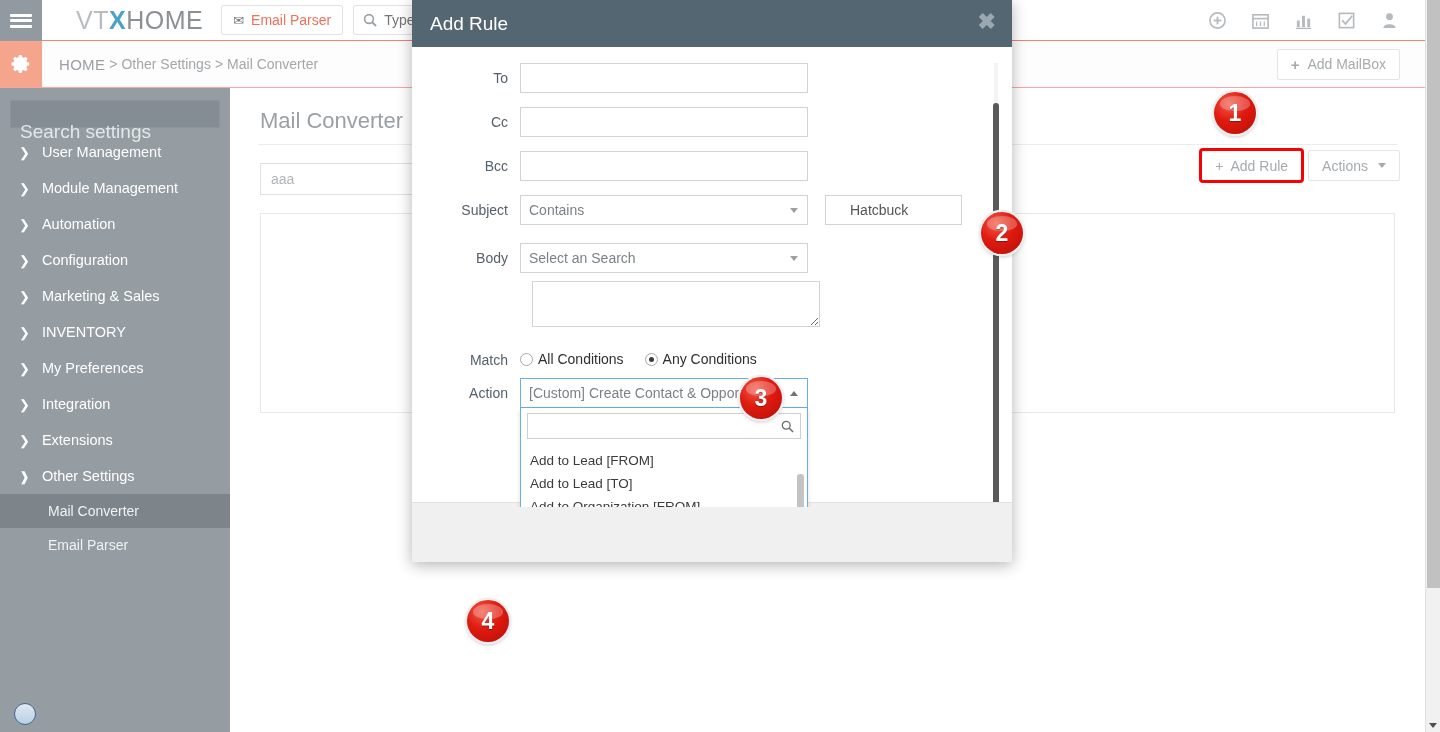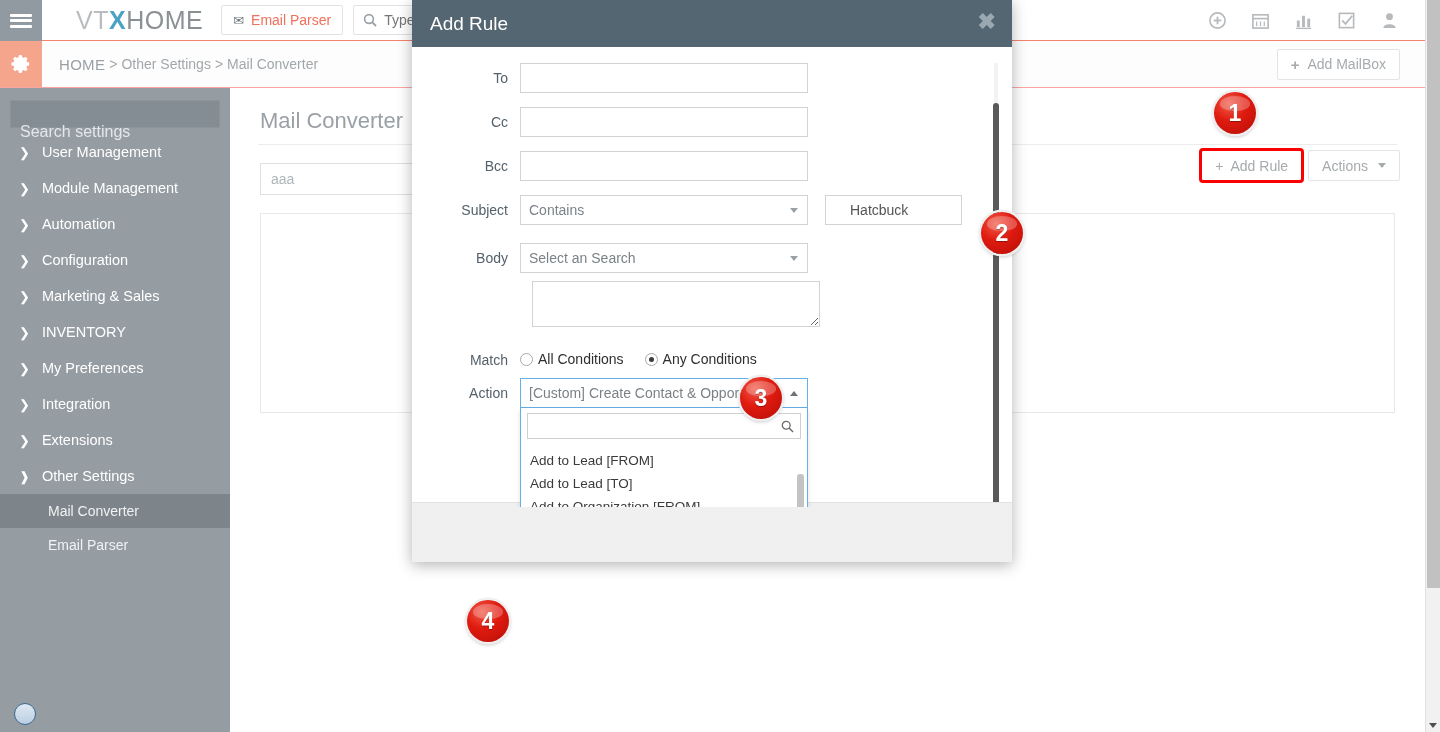--- a/index.html
+++ b/index.html
@@ -85,21 +85,21 @@
   .sidebar {
     position: absolute; top: 88px; left: 0; width: 230px; height: 644px;
     background: #959da3;
   }
   .sidebar .searchbox {
     margin: 12px 10px 6px 10px; height: 28px; background: #848d94;
     border: 1px solid #8b949a; display: flex; align-items: center; padding: 0 9px;
   }
   .sidebar .searchbox input {
     border: 0; background: transparent; outline: 0; width: 100%;
-    color: #e8ebed; font-size: 16px; font-family: "Liberation Sans", sans-serif; margin-top: 36px;
+    color: #e8ebed; font-size: 19px; font-family: "Liberation Sans", sans-serif; margin-top: 36px;
   }
   .sidebar .searchbox input::placeholder { color: #e3e7e9; }
   .nav-item {
     display: flex; align-items: center; gap: 12px; height: 36px;
     padding-left: 19px; color: #ffffff; font-size: 14.5px; cursor: pointer;
   }
   .nav-item .chev { font-size: 13px; color: #fff; line-height: 1; display:block; }
   .sub-item {
     height: 34px; display: flex; align-items: center; padding-left: 48px;
     color: #f0f2f3; font-size: 14px; cursor: pointer;

